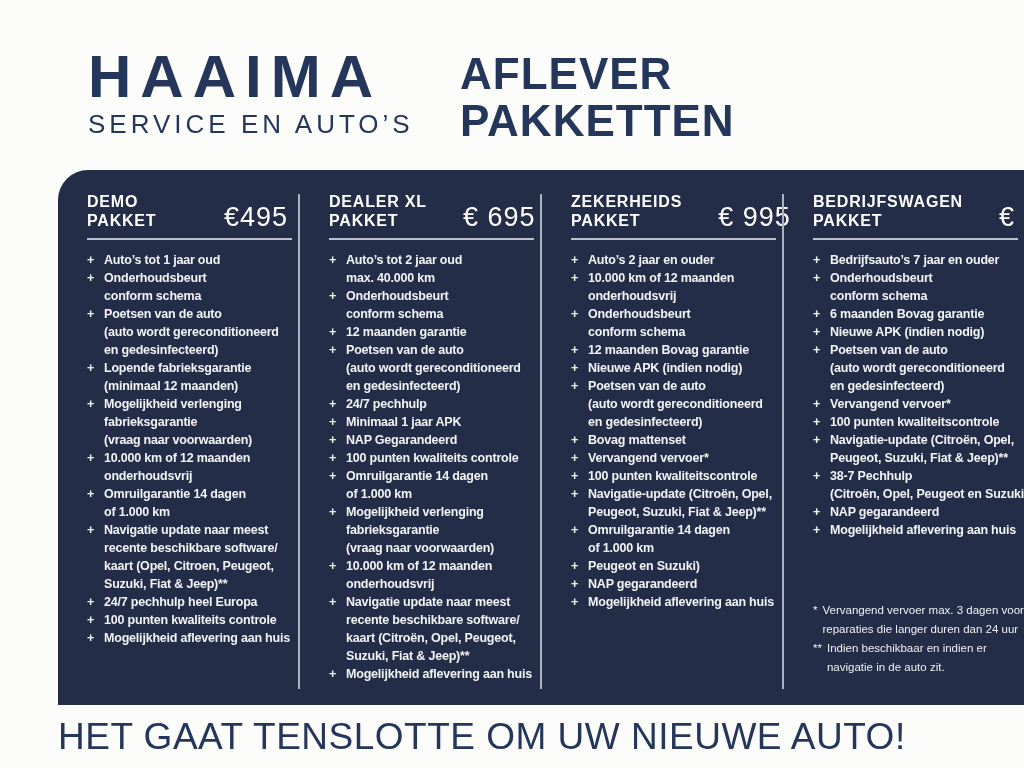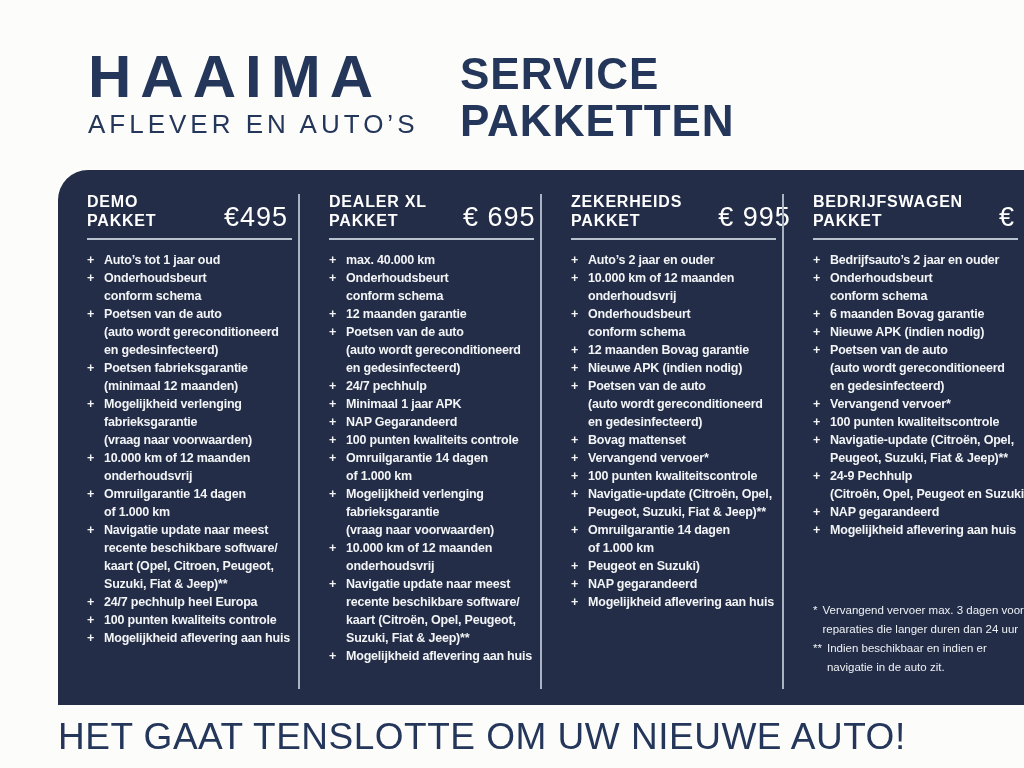--- a/index.html
+++ b/index.html
@@ -54,25 +54,25 @@
     color:var(--navy,#24365a); white-space:nowrap;
   }
 </style>
 </head>
 <body>
 
 <div class="page">
 
   <div class="header-logo">
     <div class="logo-name">HAAIMA</div>
-    <div class="logo-tagline">AFLEVER EN AUTO’S</div>
+    <div class="logo-tagline">SERVICE EN AUTO’S</div>
   </div>
 
   <div class="header-title">
-    <div>SERVICE</div>
+    <div>AFLEVER</div>
     <div>PAKKETTEN</div>
   </div>
 
   <div class="panel">
       <div class="pkg-col">
         <div class="pkg-head">
           <div class="pkg-title">
             <div>DEMO</div>
             <div>PAKKET</div>
           </div>
@@ -97,21 +97,21 @@
             <span class="plus">+</span>
             <div class="item-lines">
               <div>Poetsen van de auto</div>
               <div>(auto wordt gereconditioneerd</div>
               <div>en gedesinfecteerd)</div>
             </div>
           </li>
           <li class="pkg-item">
             <span class="plus">+</span>
             <div class="item-lines">
-              <div>Poetsen fabrieksgarantie</div>
+              <div>Lopende fabrieksgarantie</div>
               <div>(minimaal 12 maanden)</div>
             </div>
           </li>
           <li class="pkg-item">
             <span class="plus">+</span>
             <div class="item-lines">
               <div>Mogelijkheid verlenging</div>
               <div>fabrieksgarantie</div>
               <div>(vraag naar voorwaarden)</div>
             </div>
@@ -166,20 +166,21 @@
             <div>DEALER XL</div>
             <div>PAKKET</div>
           </div>
           <div class="pkg-price">€ 695</div>
         </div>
         <div class="pkg-rule"></div>
         <ul class="pkg-list">
           <li class="pkg-item">
             <span class="plus">+</span>
             <div class="item-lines">
+              <div>Auto’s tot 2 jaar oud</div>
               <div>max. 40.000 km</div>
             </div>
           </li>
           <li class="pkg-item">
             <span class="plus">+</span>
             <div class="item-lines">
               <div>Onderhoudsbeurt</div>
               <div>conform schema</div>
             </div>
           </li>
@@ -370,21 +371,21 @@
             <div>BEDRIJFSWAGEN</div>
             <div>PAKKET</div>
           </div>
           <div class="pkg-price">€ 995</div>
         </div>
         <div class="pkg-rule"></div>
         <ul class="pkg-list">
           <li class="pkg-item">
             <span class="plus">+</span>
             <div class="item-lines">
-              <div>Bedrijfsauto’s 2 jaar en ouder</div>
+              <div>Bedrijfsauto’s 7 jaar en ouder</div>
             </div>
           </li>
           <li class="pkg-item">
             <span class="plus">+</span>
             <div class="item-lines">
               <div>Onderhoudsbeurt</div>
               <div>conform schema</div>
             </div>
           </li>
           <li class="pkg-item">
@@ -422,21 +423,21 @@
           <li class="pkg-item">
             <span class="plus">+</span>
             <div class="item-lines">
               <div>Navigatie-update (Citroën, Opel,</div>
               <div>Peugeot, Suzuki, Fiat &amp; Jeep)**</div>
             </div>
           </li>
           <li class="pkg-item">
             <span class="plus">+</span>
             <div class="item-lines">
-              <div>24-9 Pechhulp</div>
+              <div>38-7 Pechhulp</div>
               <div>(Citroën, Opel, Peugeot en Suzuki)</div>
             </div>
           </li>
           <li class="pkg-item">
             <span class="plus">+</span>
             <div class="item-lines">
               <div>NAP gegarandeerd</div>
             </div>
           </li>
           <li class="pkg-item">

